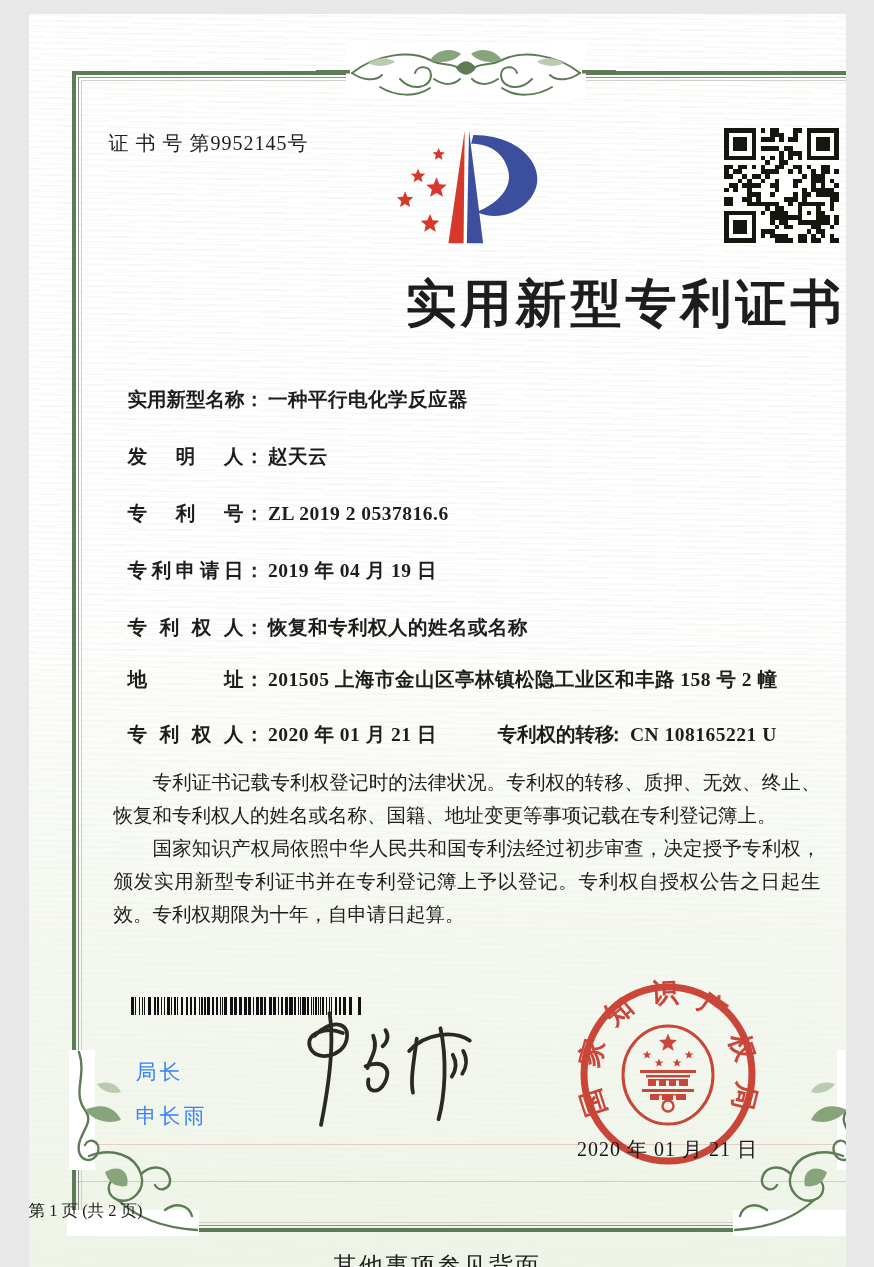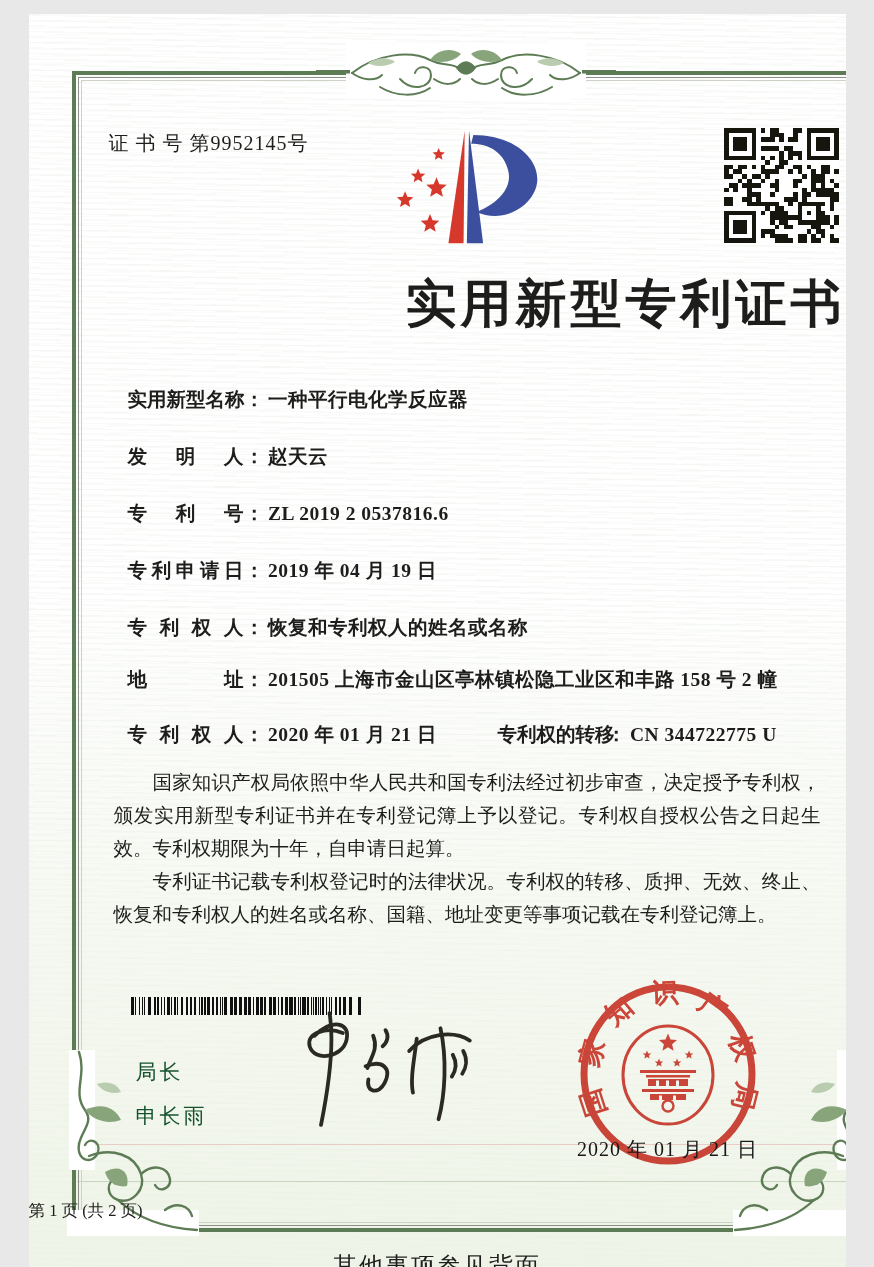--- a/index.html
+++ b/index.html
@@ -44,21 +44,21 @@
   .fcolon{display:inline-block; margin:0 4px 0 1px;}
   .fvalue{letter-spacing:.5px;}
   .gpair2{position:absolute; left:370px; top:0; white-space:nowrap;}
 
   
   .body-text{position:absolute; left:85px; width:707px; top:752px; font-size:19.5px; line-height:33px; text-align:justify;}
   .body-text p{margin:0; text-indent:2em;}
 
   
   .barcode{position:absolute; left:102px; top:983px; width:230px; height:18px;}
-  .director{position:absolute; left:107px; top:1036px; font-family:"Liberation Sans","DejaVu Sans",sans-serif; font-size:21px; letter-spacing:3px; line-height:44px; color:#14532d;}
+  .director{position:absolute; left:107px; top:1036px; font-family:"Liberation Sans","DejaVu Sans",sans-serif; font-size:21px; letter-spacing:3px; line-height:44px; color:#3b82f6;}
   .signature{position:absolute; left:238px; top:990px; width:218px; height:130px;}
   .seal{position:absolute; left:538px; top:956px; width:202px; height:212px; mix-blend-mode:multiply; opacity:.92;}
   .seal-date{position:absolute; left:538px; top:1122px; width:202px; text-align:center; font-size:20px; letter-spacing:1px; color:#171717;}
   .page-info{position:absolute; left:0; right:0; top:1186px; text-align:left; font-size:16.5px;}
   .back-note{position:absolute; left:0; right:0; top:1236px; text-align:center; font-size:24px; letter-spacing:2px;}
 </style>
 </head>
 <body>
 
 <div class="page">
@@ -364,27 +364,27 @@
   </div>
   <div class="frow" style="top:600px">
     <span class="flabel">专利权人</span><span class="fcolon">：</span><span class="fvalue">恢复和专利权人的姓名或名称</span>
   </div>
   <div class="frow" style="top:652px">
     <span class="flabel">地址</span><span class="fcolon">：</span><span class="fvalue">201505 上海市金山区亭林镇松隐工业区和丰路 158 号 2 幢</span>
   </div>
   <div class="frow" style="top:707px">
     <span class="flabel">专利权人</span><span class="fcolon">：</span><span class="fvalue">2020 年 01 月 21 日</span>
     <span class="gpair2">
-      <span class="flabel" style="width:108px">专利权的转移</span><span class="fcolon">：</span><span class="fvalue">CN 344722775 U</span>
+      <span class="flabel" style="width:108px">专利权的转移</span><span class="fcolon">：</span><span class="fvalue">CN 108165221 U</span>
     </span>
   </div>
 
   <div class="body-text">
+    <p>专利证书记载专利权登记时的法律状况。专利权的转移、质押、无效、终止、恢复和专利权人的姓名或名称、国籍、地址变更等事项记载在专利登记簿上。</p>
     <p>国家知识产权局依照中华人民共和国专利法经过初步审查，决定授予专利权，颁发实用新型专利证书并在专利登记簿上予以登记。专利权自授权公告之日起生效。专利权期限为十年，自申请日起算。</p>
-    <p>专利证书记载专利权登记时的法律状况。专利权的转移、质押、无效、终止、恢复和专利权人的姓名或名称、国籍、地址变更等事项记载在专利登记簿上。</p>
   </div>
 
   <svg class="barcode" id="bcsvg" viewBox="0 0 230 18" preserveAspectRatio="none">
       <rect x="0" y="0" width="3" height="18" fill="#101010"></rect>
       <rect x="4" y="0" width="1" height="18" fill="#101010"></rect>
       <rect x="8" y="0" width="1" height="18" fill="#101010"></rect>
       <rect x="11" y="0" width="1" height="18" fill="#101010"></rect>
       <rect x="13" y="0" width="1" height="18" fill="#101010"></rect>
       <rect x="17" y="0" width="3" height="18" fill="#101010"></rect>
       <rect x="23" y="0" width="2" height="18" fill="#101010"></rect>

